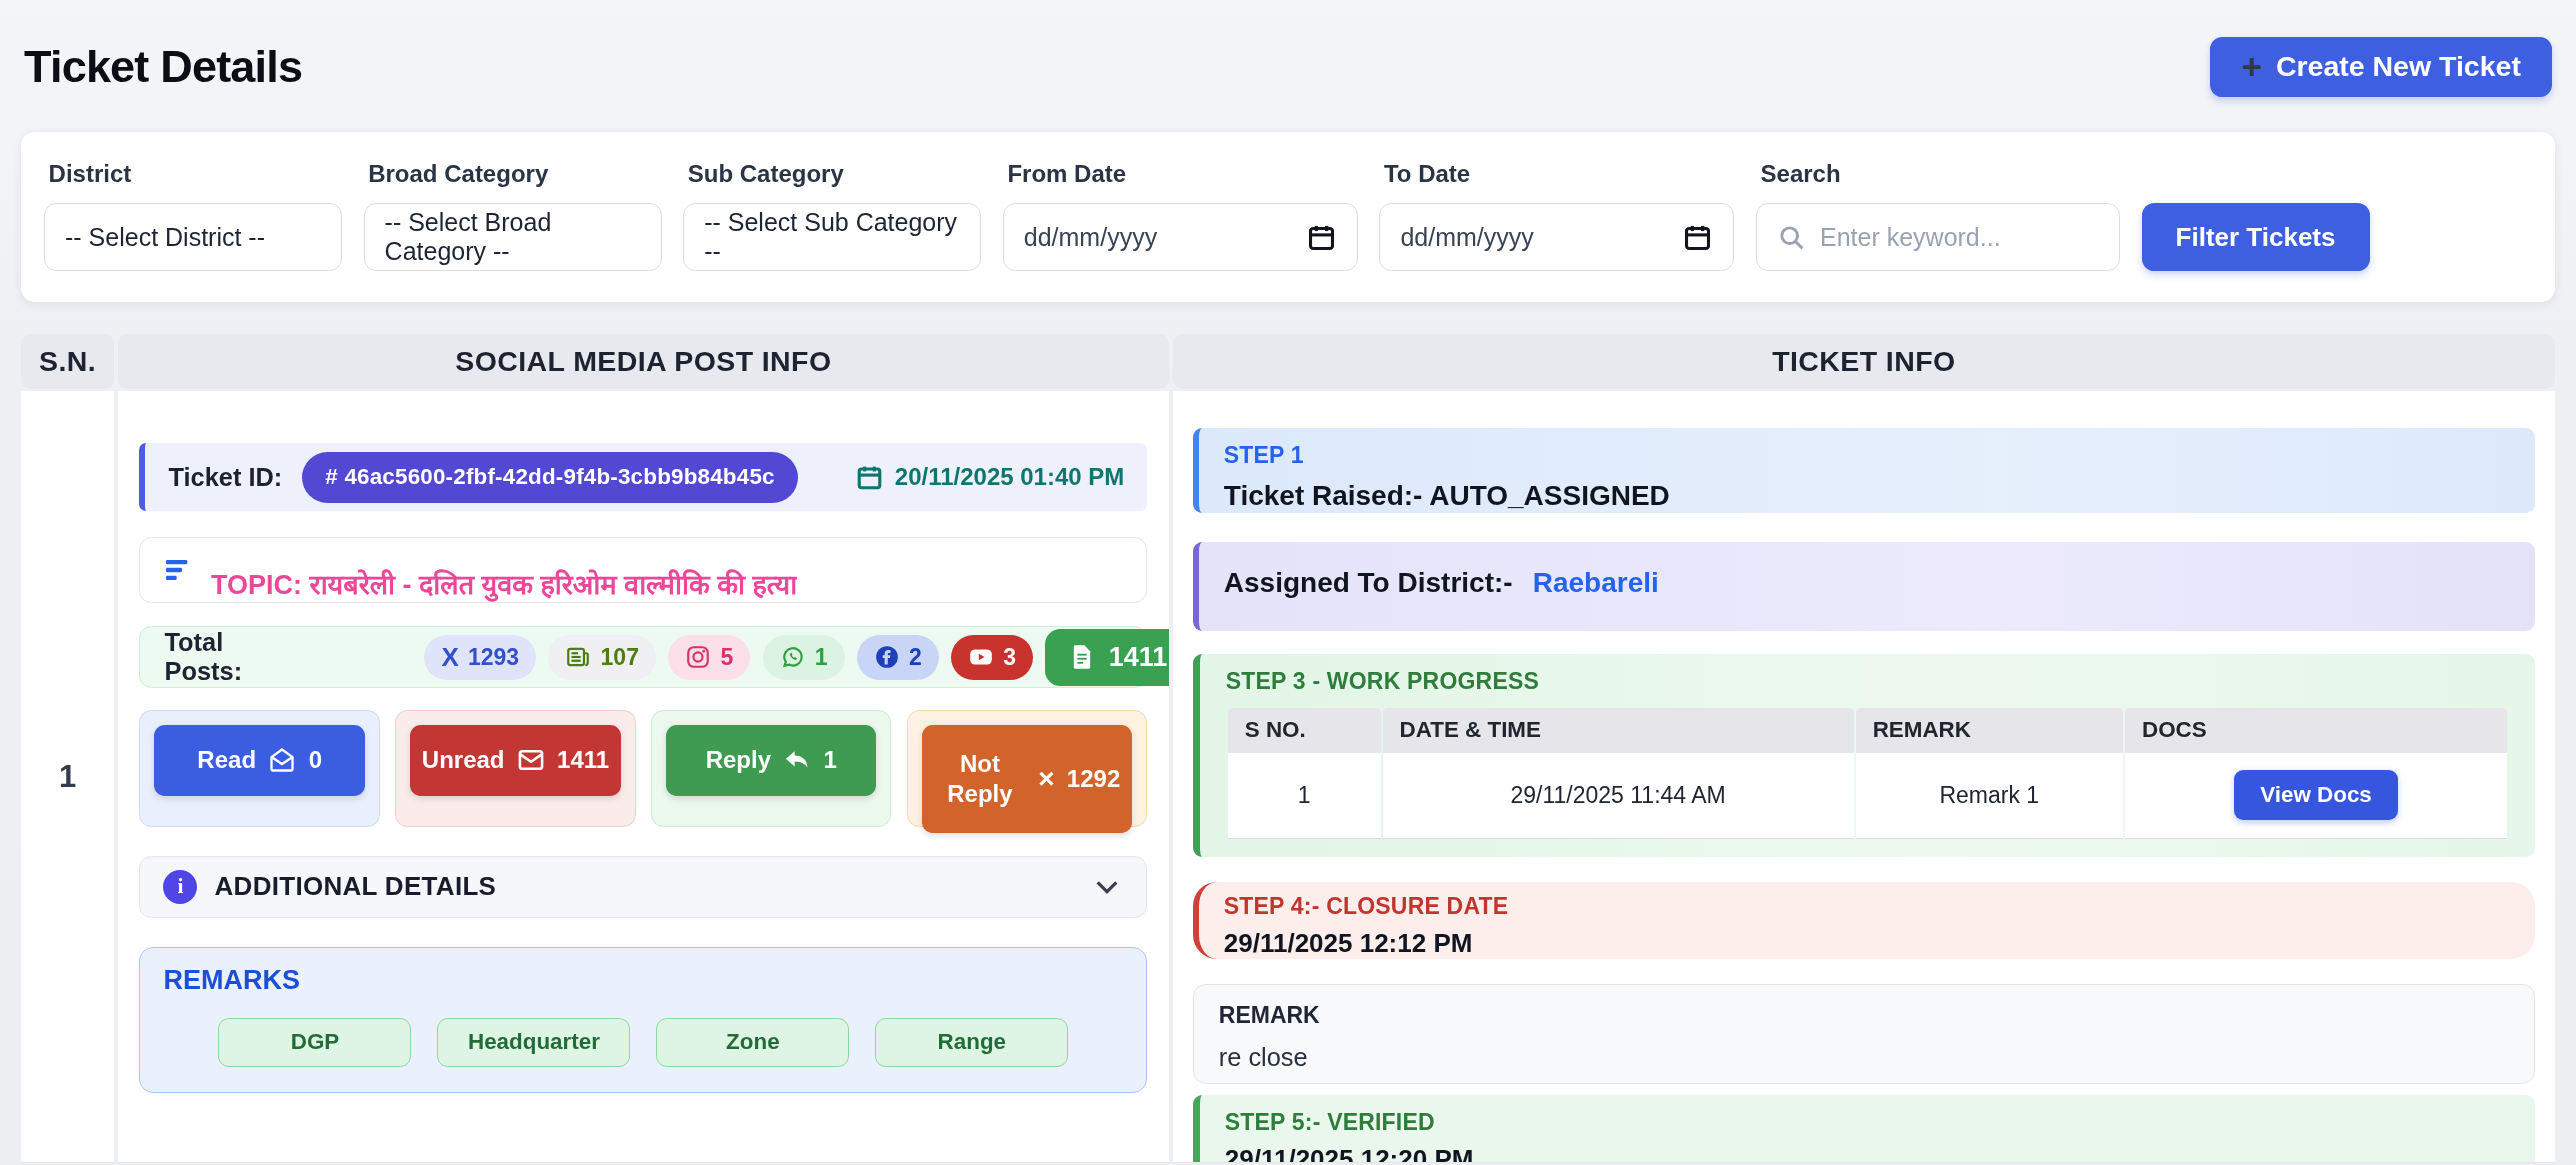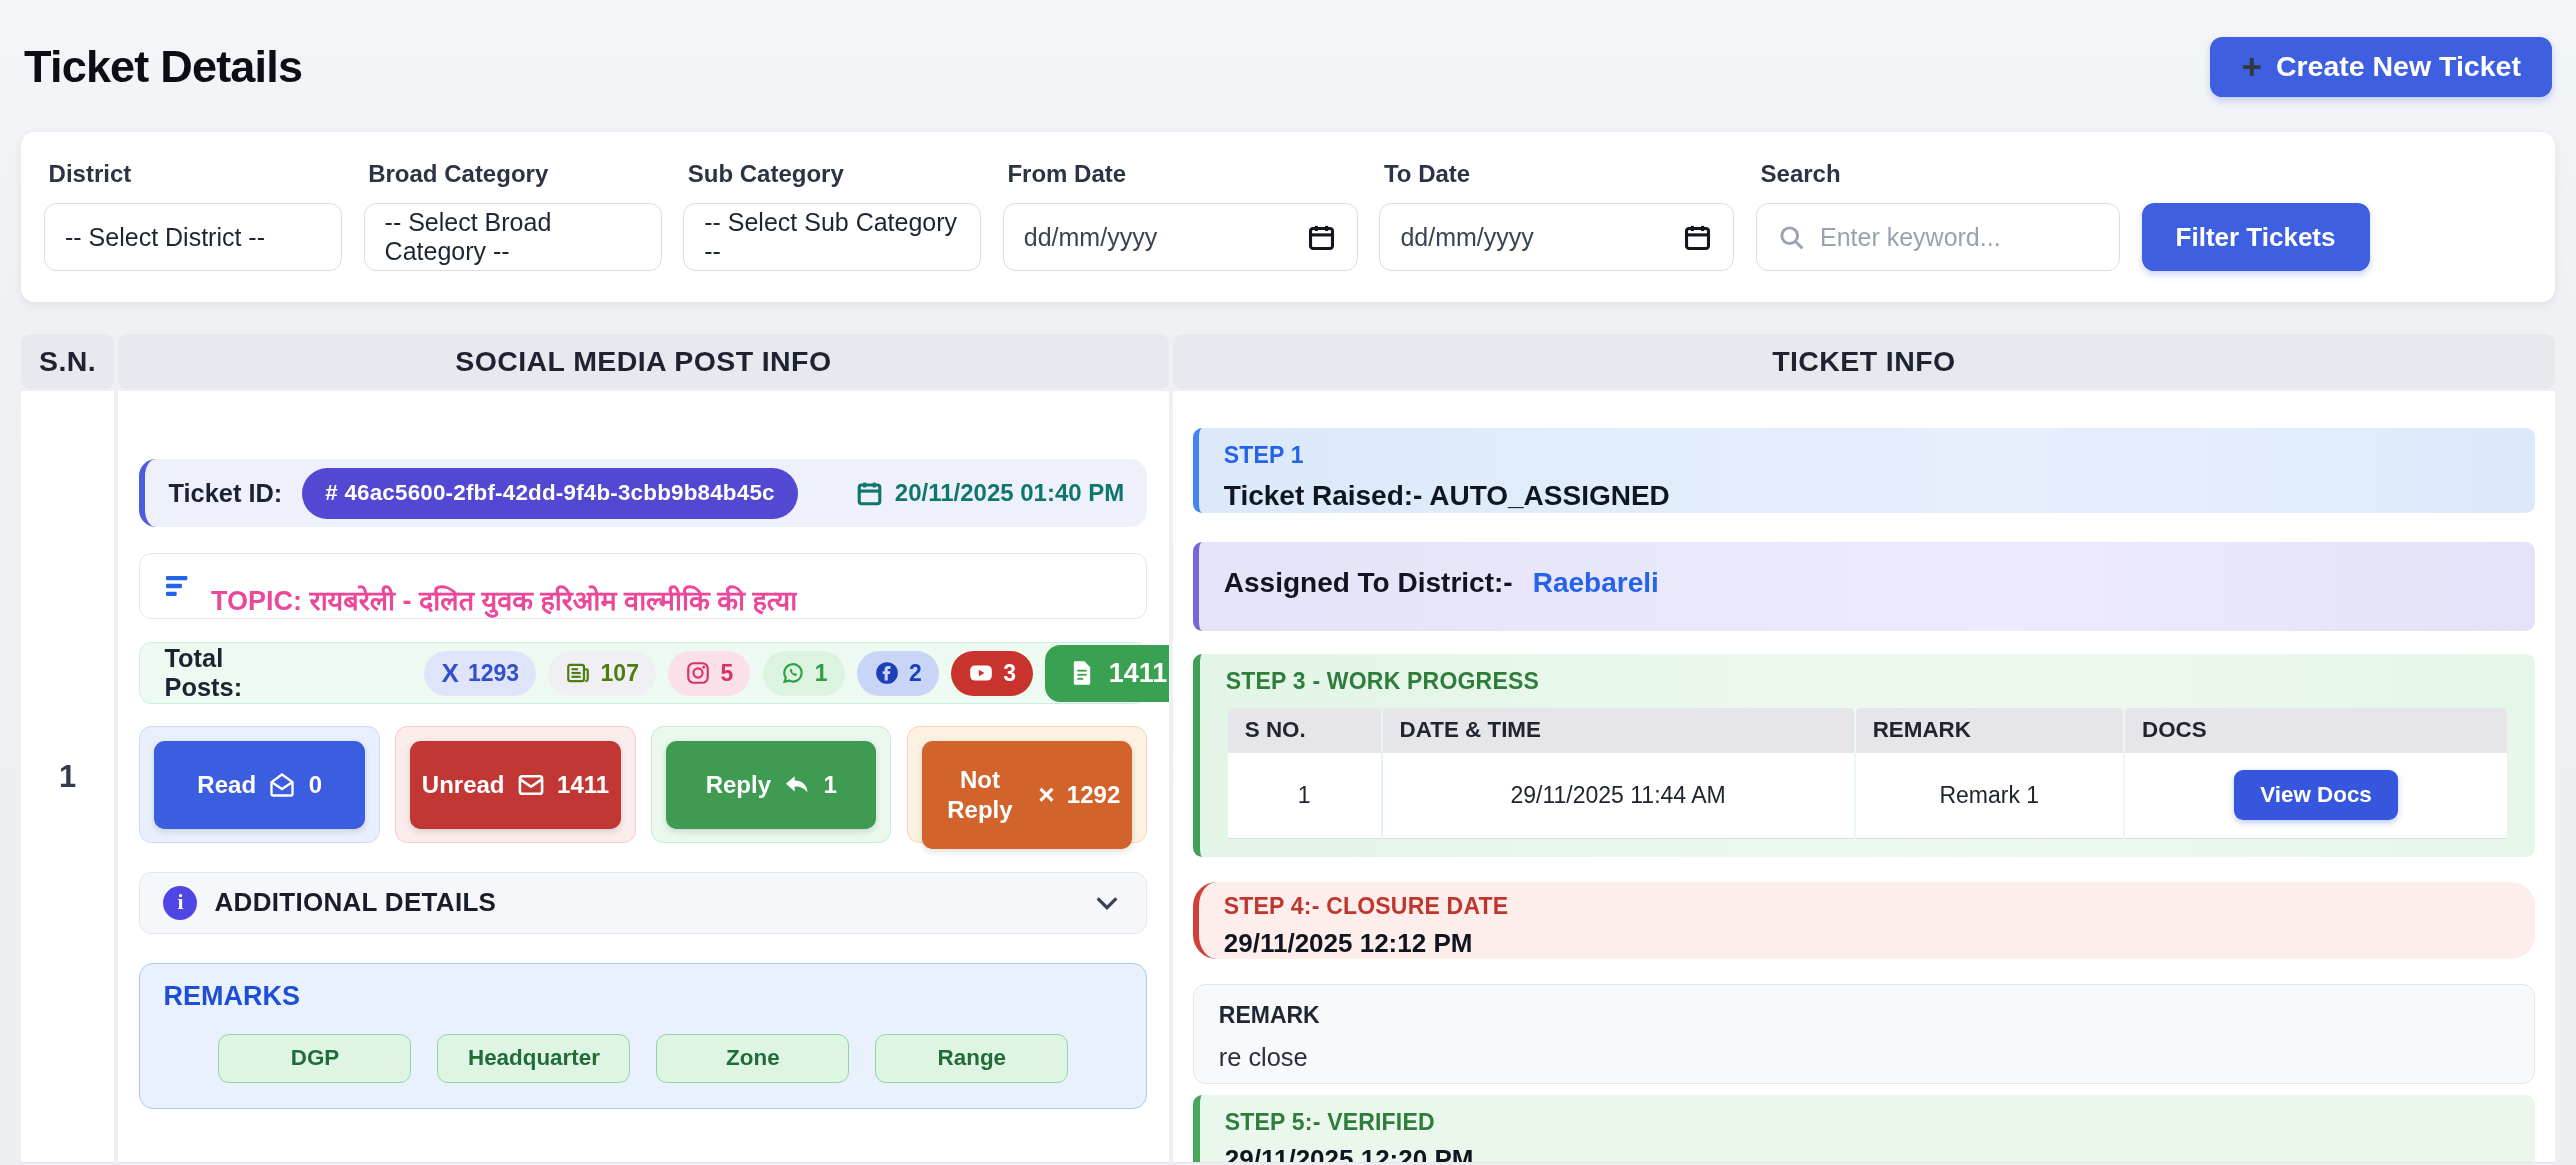--- a/index.html
+++ b/index.html
@@ -62,22 +62,22 @@
 
   .grid-body { display: flex; gap: 3.9px; margin-top: 2.3px; height: 772px; }
   .grid-body .bcell { background: #ffffff; border-bottom: 1.5px solid #e3e5ea; }
   .bc-sn { width: 93px; flex: 0 0 auto; display: flex; align-items: center; justify-content: center;
            font-size: 31px; font-weight: 700; color: #333c4e; }
   .bc-social { width: 1051px; flex: 0 0 auto; padding: 20px 21.6px; overflow: hidden; }
   .bc-ticket { flex: 1; padding: 20px 20px; overflow: hidden; }
 
   
   .ticket-id-box {
-    height: 68px; background: #eef1fc; border-left: 6.2px solid #4c5be0; border-radius: 17px;
-    display: flex; align-items: center; padding: 0 23px; margin-top: 48px;
+    height: 68px; background: #eef1fc; border-left: 6.2px solid #4c5be0; border-radius: 7px;
+    display: flex; align-items: center; padding: 0 23px; margin-top: 32px;
   }
   .ticket-id-label { font-size: 25.4px; font-weight: 800; color: #1c2230; margin-right: 20px; }
   .ticket-id-badge {
     background: #5348d2; color: #fff; font-size: 22.4px; font-weight: 700;
     padding: 12.3px 23px; border-radius: 770px; letter-spacing: 0.2px;
   }
   .ticket-date { margin-left: auto; display: flex; align-items: center; gap: 10.8px;
     color: #0f766e; font-size: 24px; font-weight: 800; }
   .ticket-date svg { width: 29px; height: 29px; }
 
@@ -113,21 +113,21 @@
   .total-badge svg { width: 28px; height: 28px; }
 
   .stats-row { margin-top: 21.6px; display: grid; grid-template-columns: repeat(4, 1fr); gap: 15.4px; }
   .stat-card { border-radius: 12.3px; padding: 14px; height: 117px; border: 1.5px solid transparent; }
   .stat-card.read    { background: #e9effc; border-color: #ccdaf8; }
   .stat-card.unread  { background: #fbecec; border-color: #f3cdcb; }
   .stat-card.reply   { background: #eaf8ed; border-color: #c9ecd3; }
   .stat-card.notreply{ background: #fdf2e2; border-color: #f4d9ac; }
   .stat-btn {
     width: 100%; border: none; border-radius: 10.8px; cursor: pointer; font-family: inherit;
-    color: #fff; font-size: 24px; font-weight: 800; height: 88px;
+    color: #fff; font-size: 24px; font-weight: 800; height: 71px;
     display: flex; align-items: center; justify-content: center; gap: 12.3px;
     box-shadow: 0 2.3px 6.2px rgba(0,0,0,.12);
   }
   .stat-btn svg { width: 28px; height: 28px; }
   .stat-card.read    .stat-btn { background: #3b5de0; }
   .stat-card.unread  .stat-btn { background: #c23733; }
   .stat-card.reply   .stat-btn { background: #3f9b51; }
   .stat-card.notreply .stat-btn { background: #d2632b; height: 108px; }
   .stat-btn .wrap2 { width: 92px; text-align: center; line-height: 1.25; }
   .xmark { font-size: 28px; font-weight: 700; line-height: 1; }

